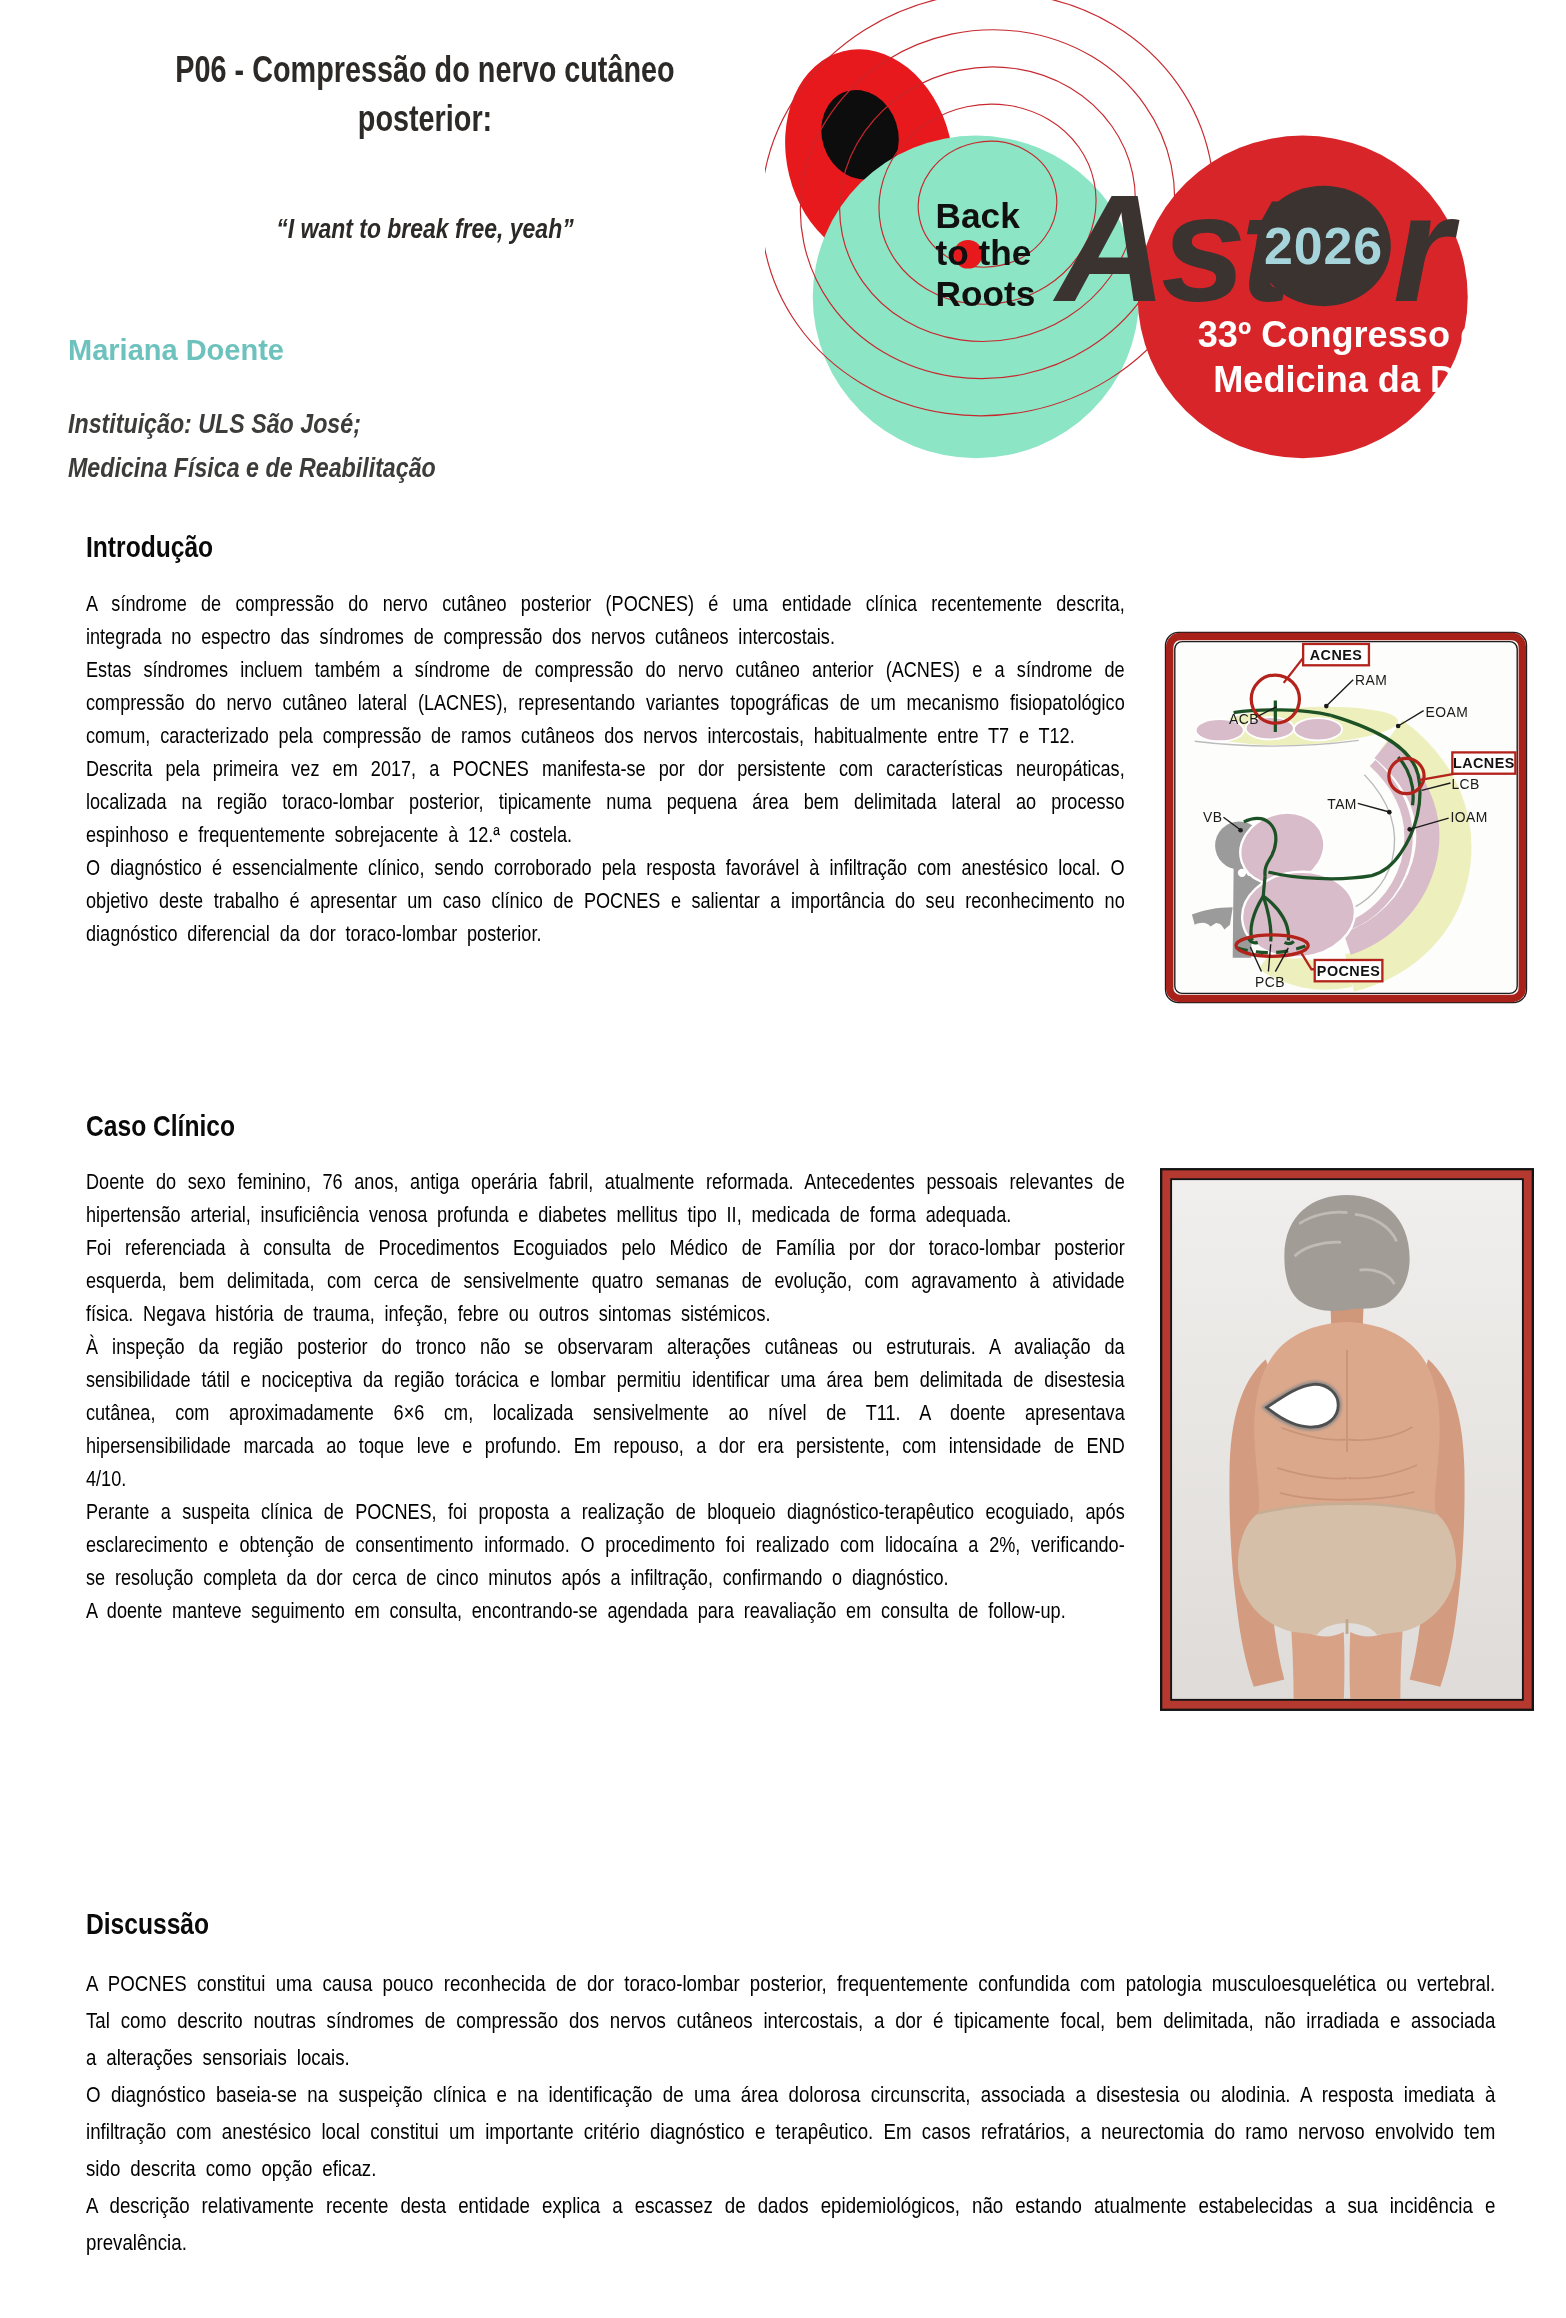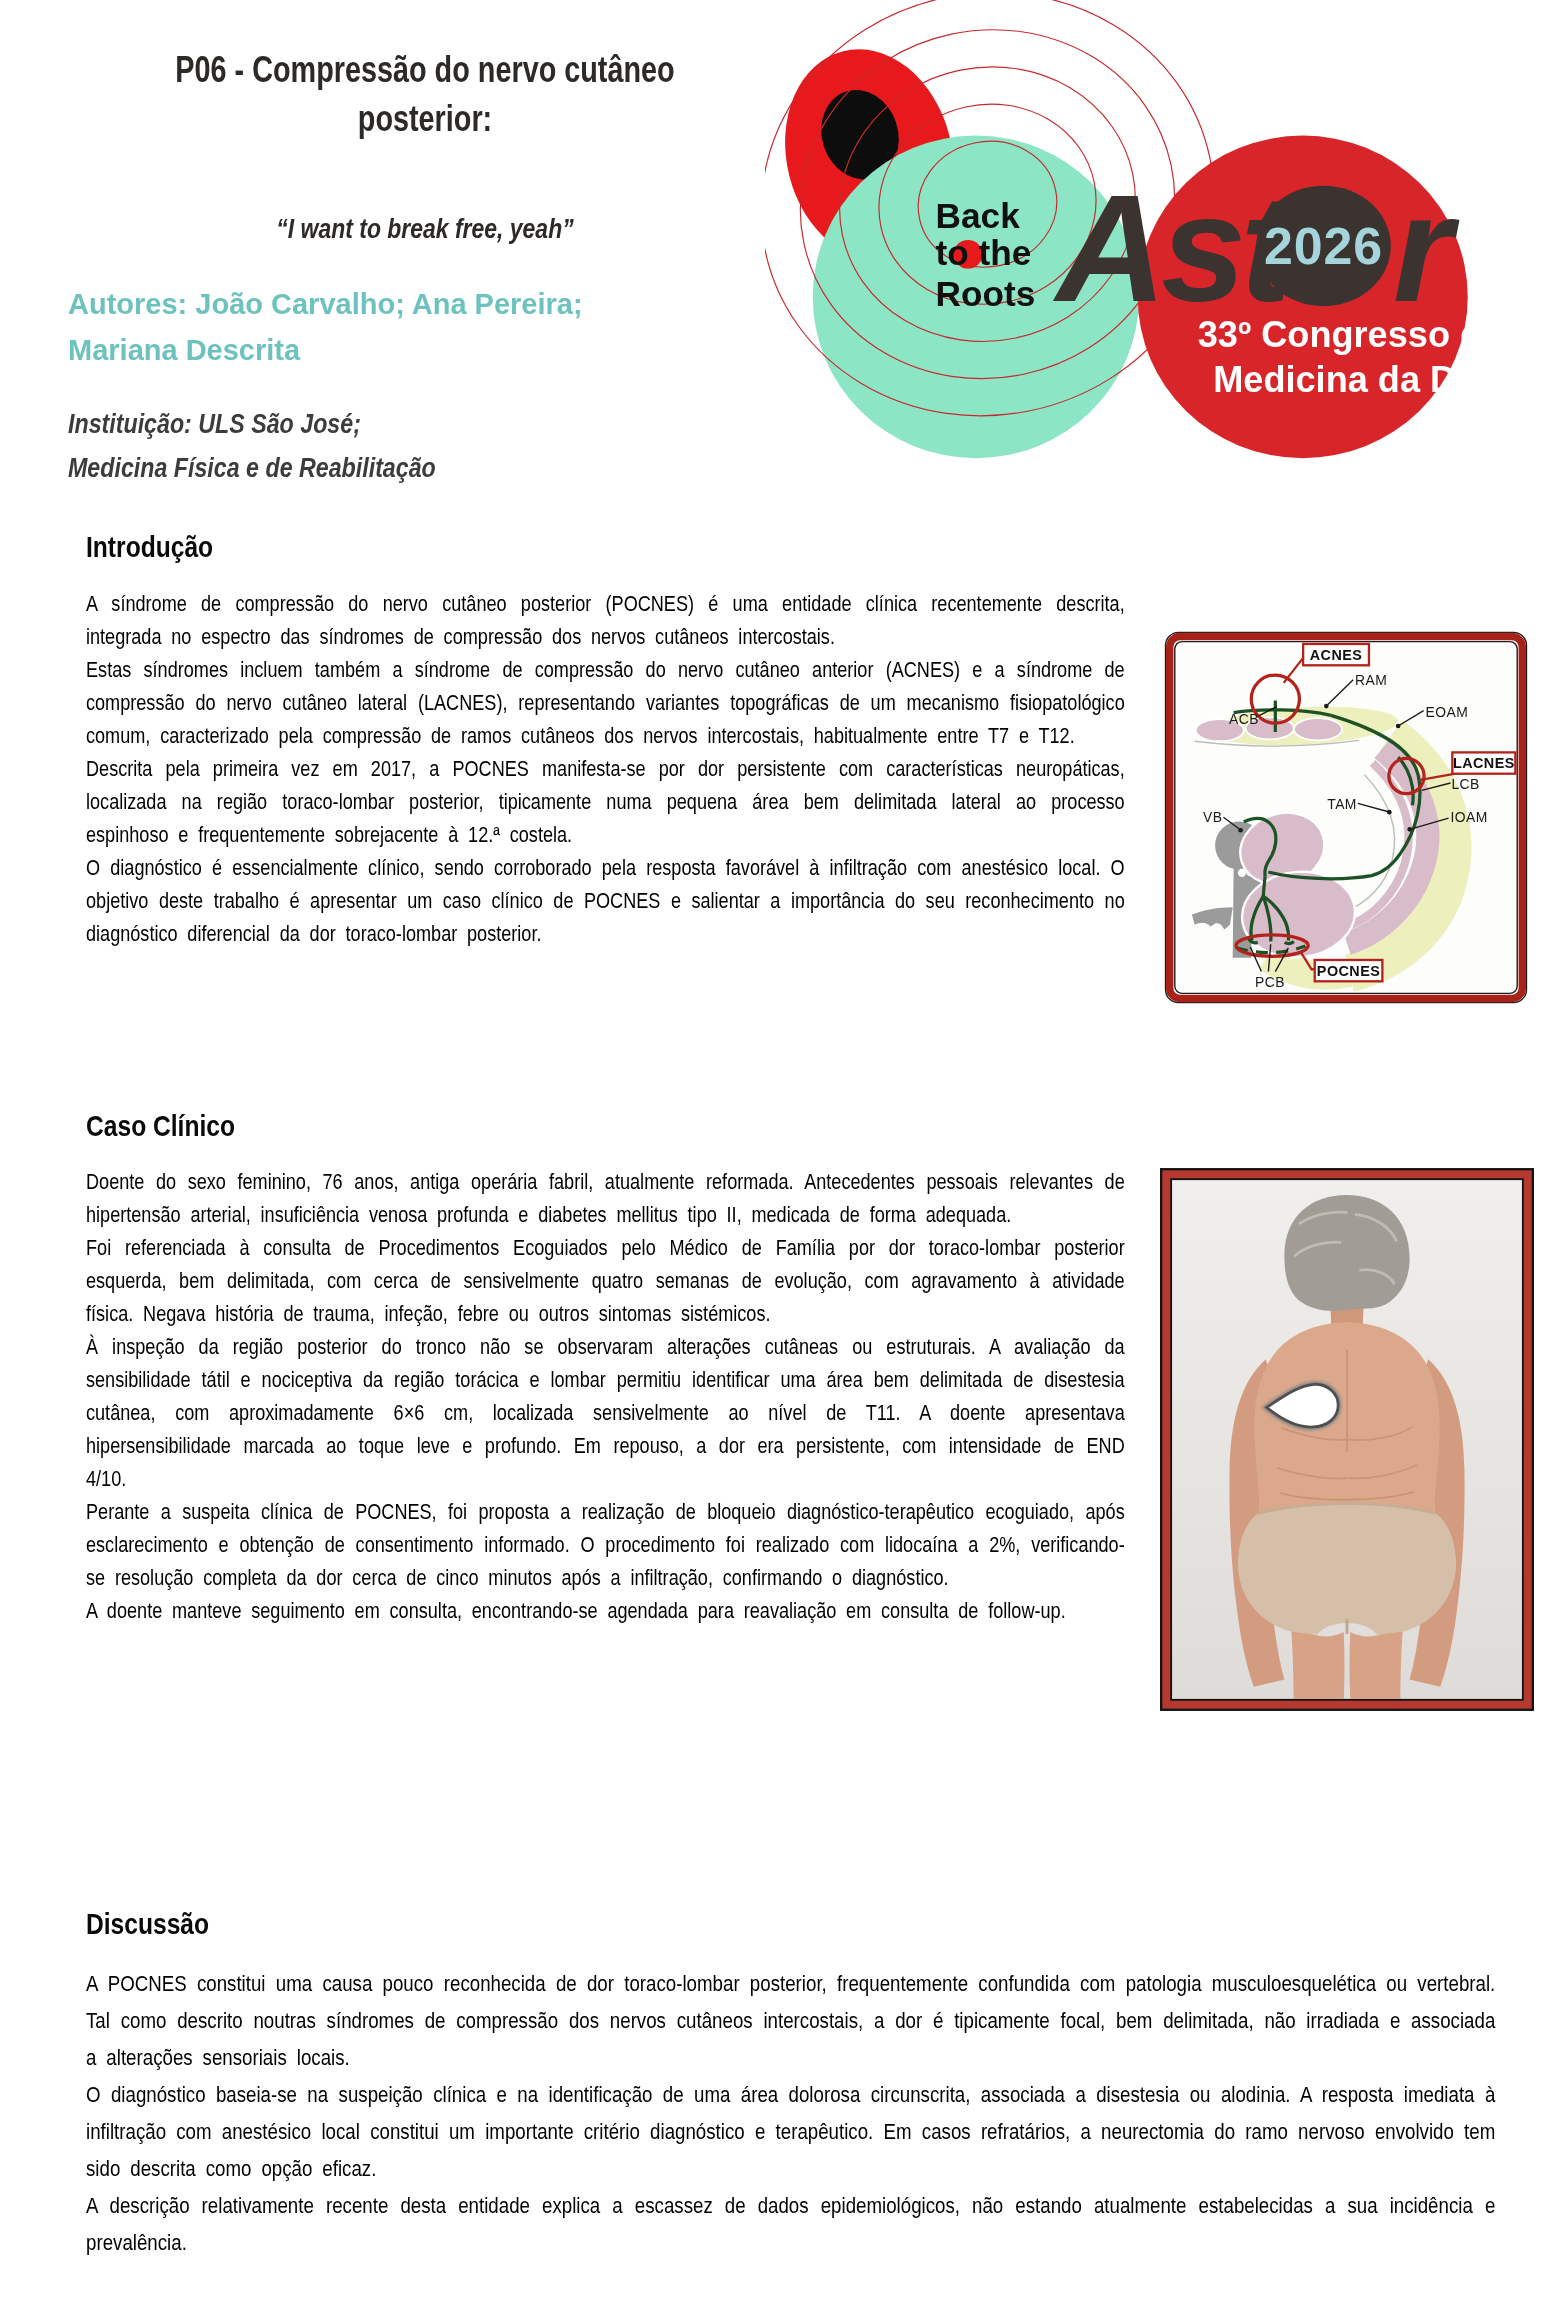--- a/index.html
+++ b/index.html
@@ -36,21 +36,21 @@
   svg text { font-family:"Liberation Sans", sans-serif; }
   .dg-label { font-size:30px; fill:#1a1a1a; letter-spacing:1px; }
   .dg-boxlabel { font-size:31px; font-weight:bold; fill:#111; letter-spacing:1px; }
 </style>
 </head>
 <body>
 
 <header class="abs title-block">
   <h1 class="poster-title"><span>P06 - Compressão do nervo cutâneo</span><br><span>posterior:</span></h1>
   <div class="poster-quote">“I want to break free, yeah”</div>
-  <div class="poster-authors"><span>Autores: João Carvalho; Ana Pereira;</span><br><span>Mariana Descrita</span></div>
+  <div class="poster-authors"><br><span>Mariana Doente</span></div>
   <div class="poster-institution"><span>Instituição: ULS São José;</span><br><span>Medicina Física e de Reabilitação</span></div>
 </header>
 
 <svg class="abs" style="left:765px; top:0; width:801px; height:464px;" viewBox="0 0 1728 1000" aria-hidden="true">
 
   <g>
     <ellipse cx="225" cy="335" rx="178" ry="232" fill="#e8191d" transform="rotate(-14 225 335)"></ellipse>
     <ellipse cx="205" cy="290" rx="82" ry="98" fill="#0d0d0d" transform="rotate(-18 205 290)"></ellipse>
   </g>
 

